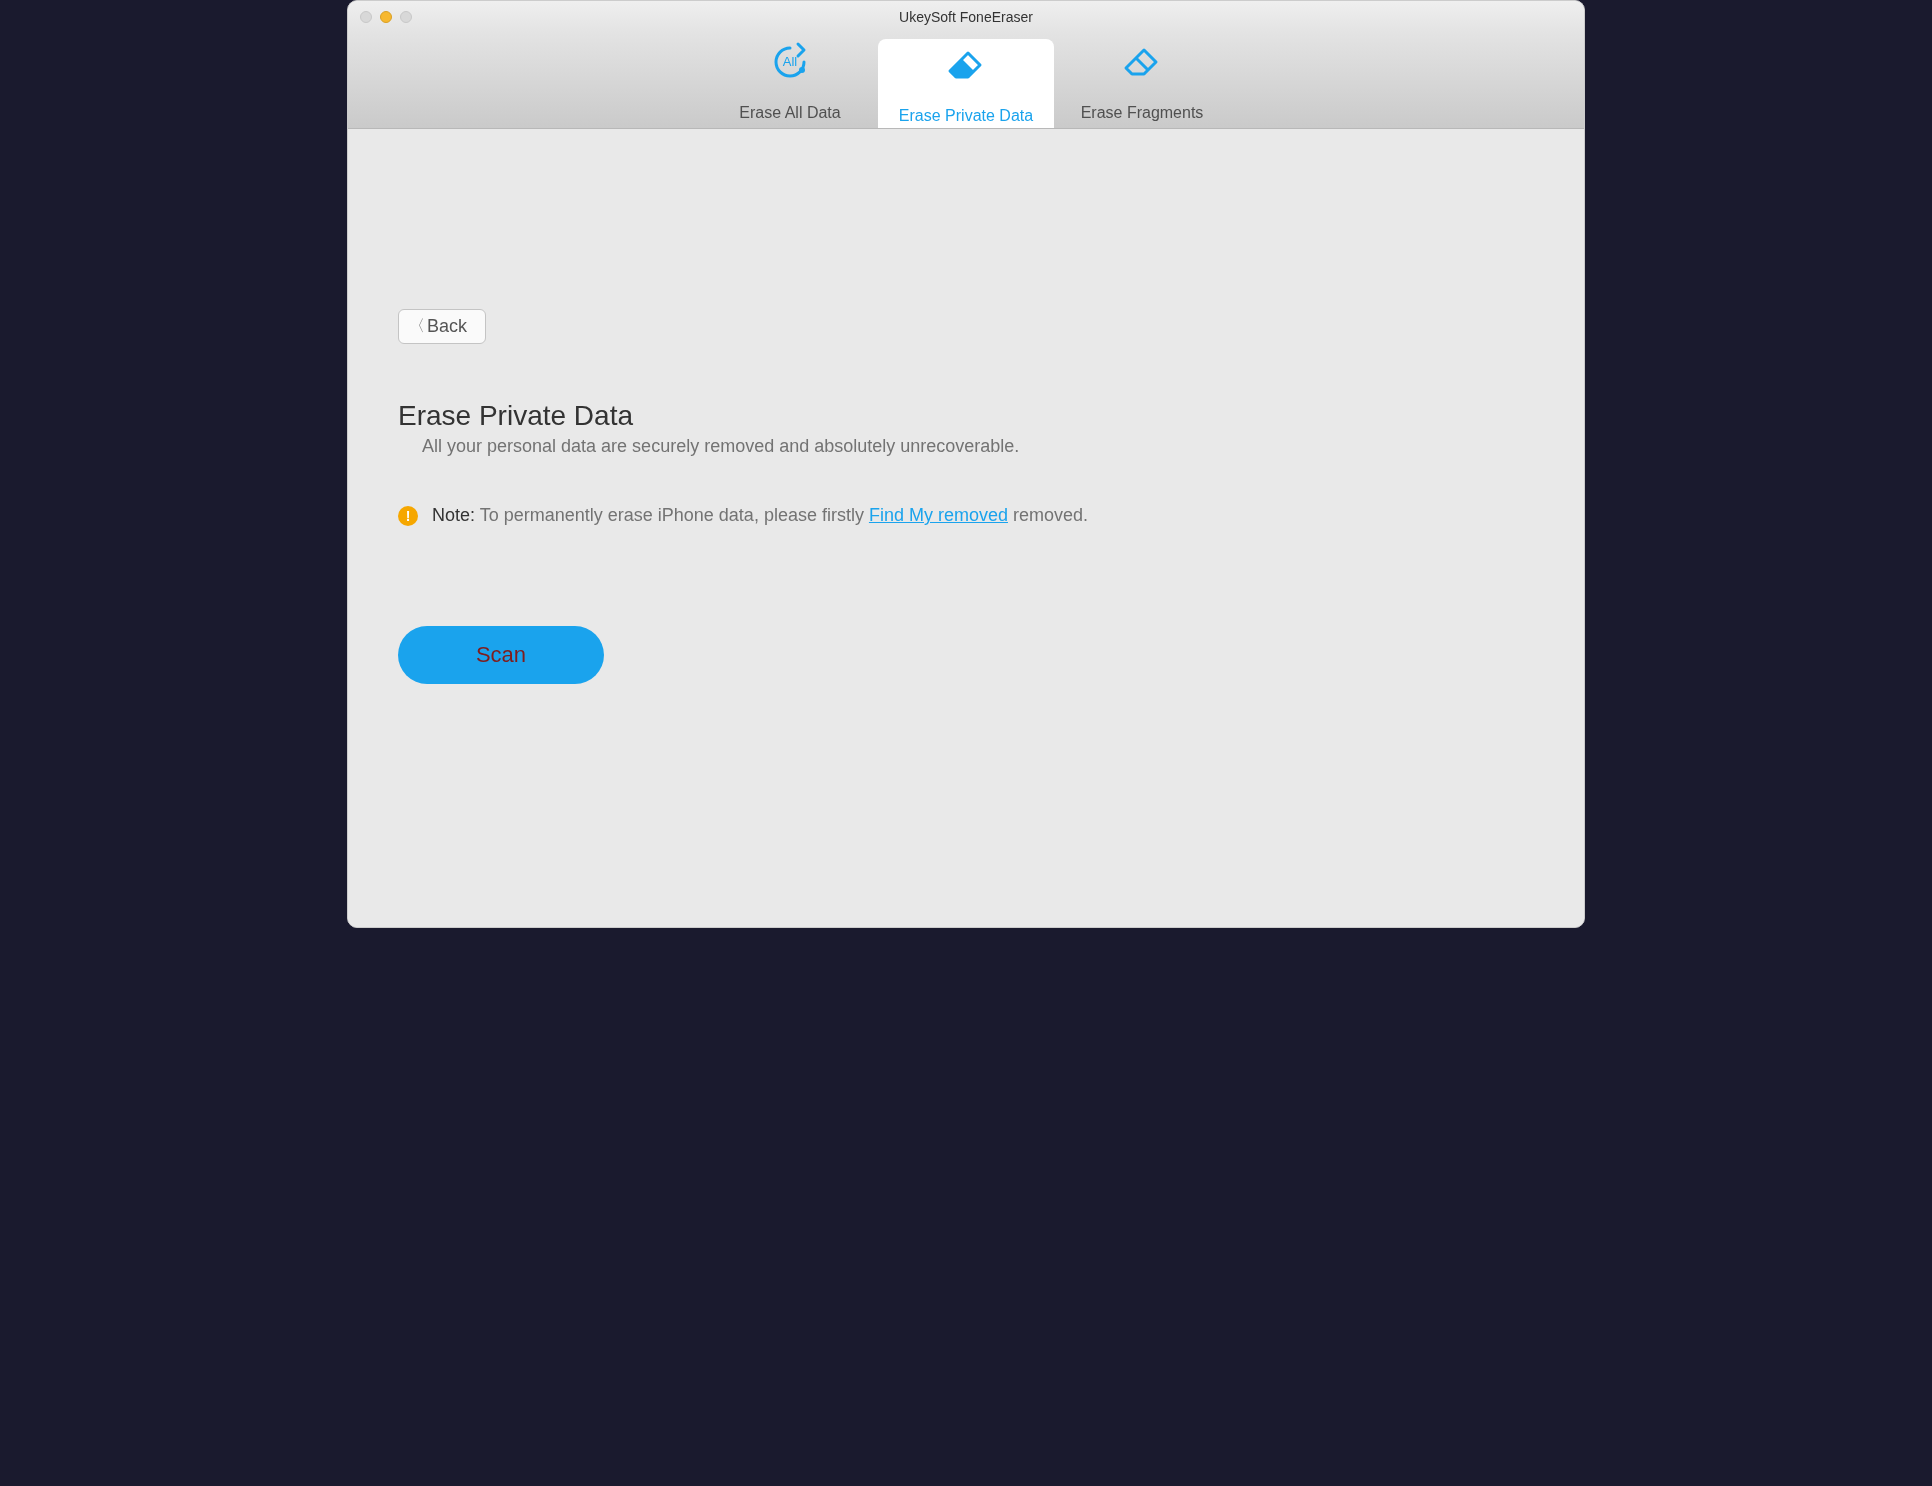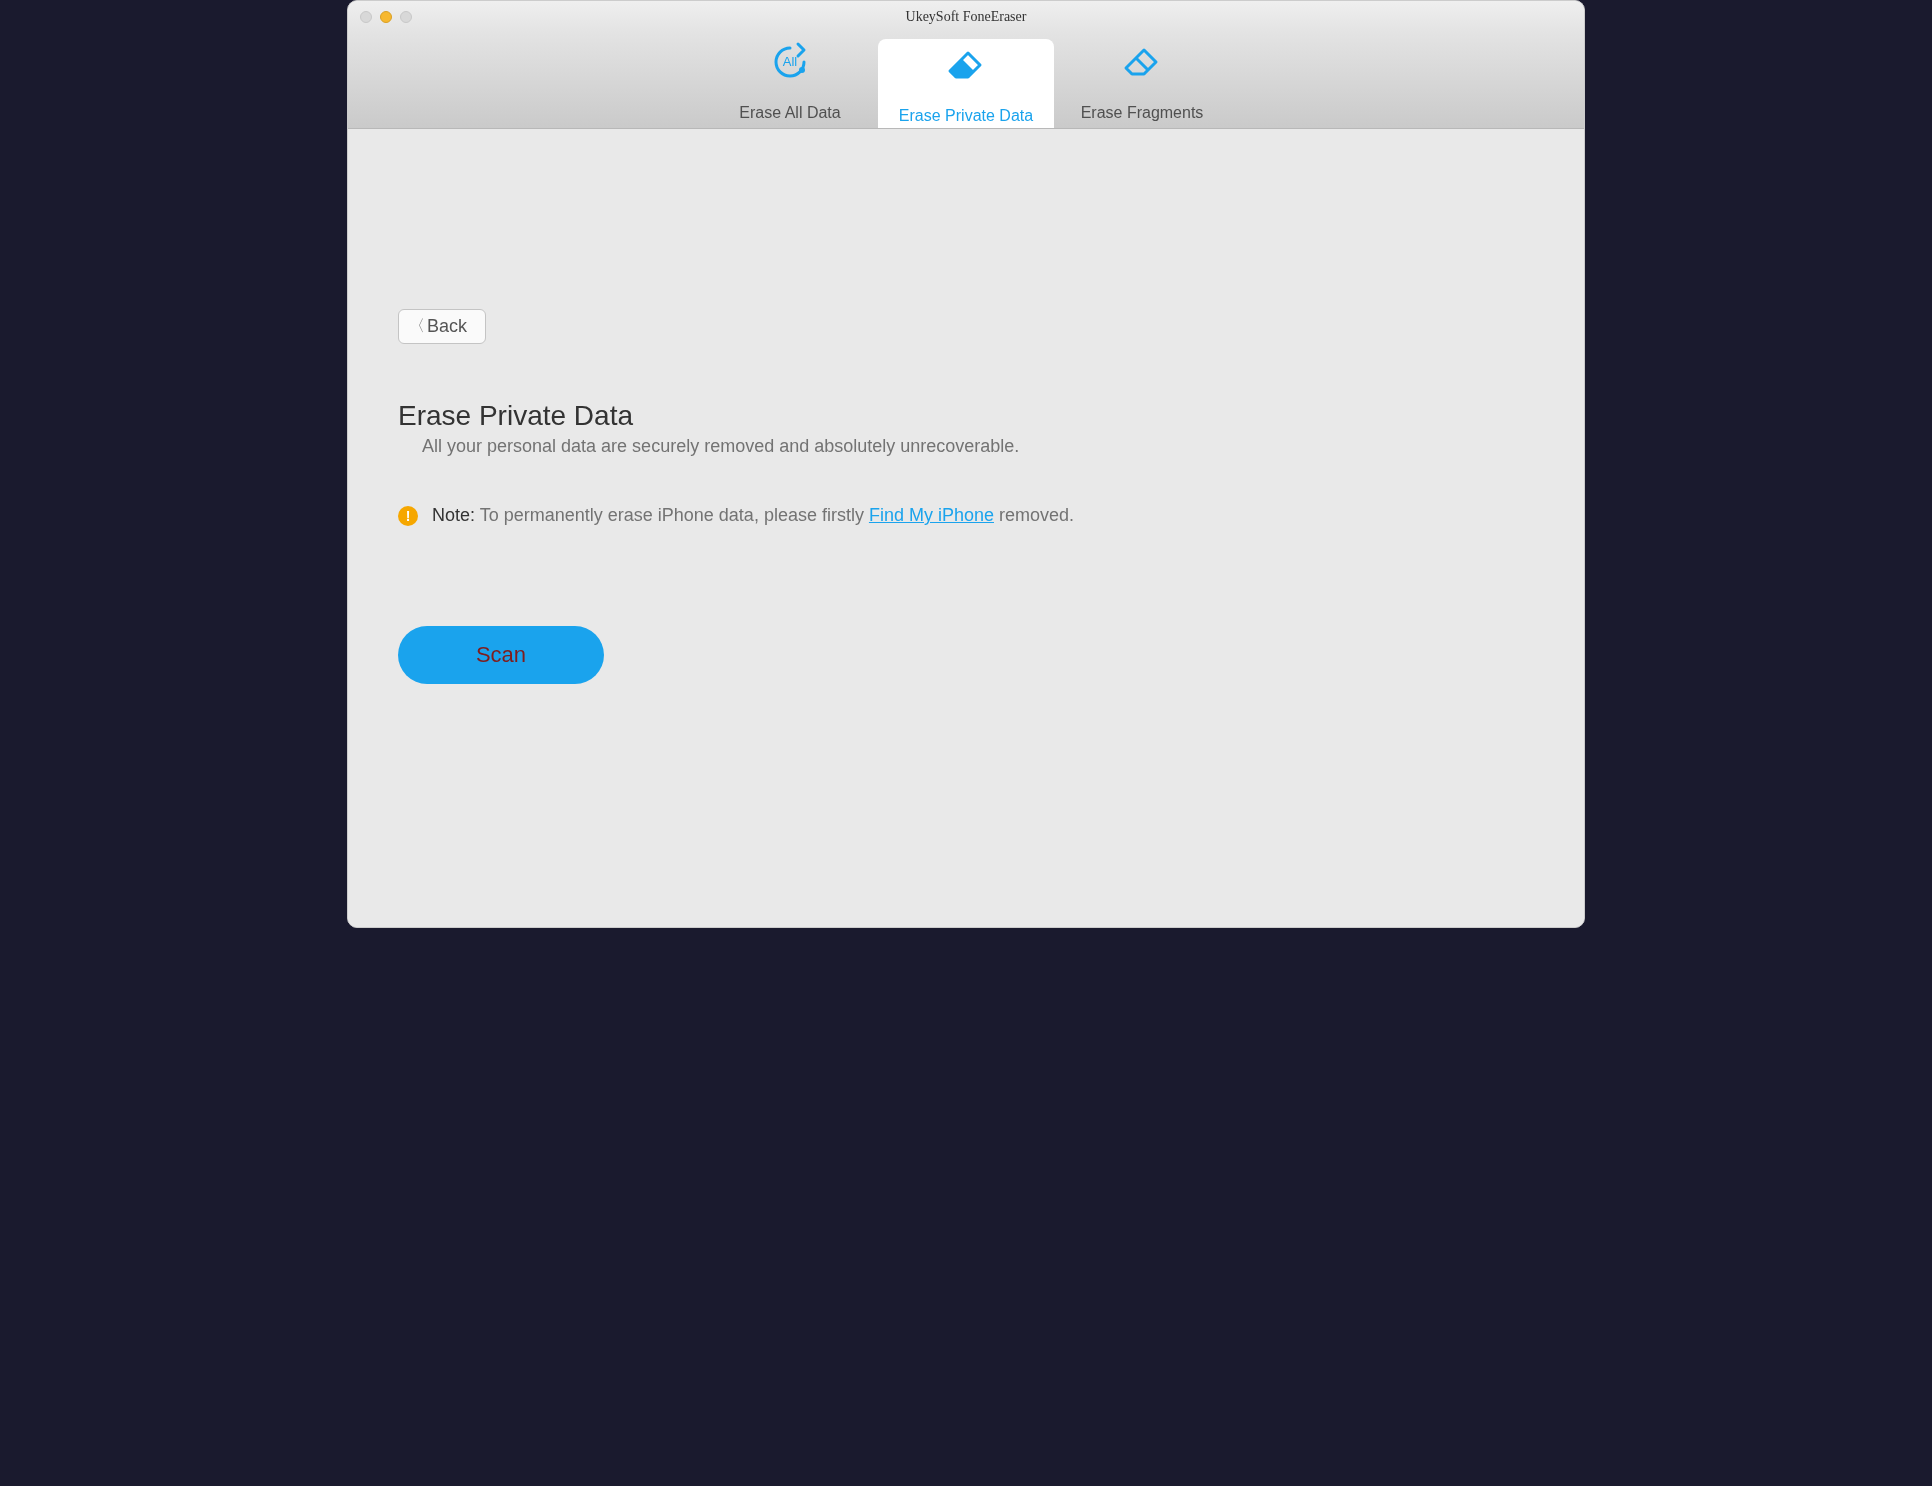--- a/index.html
+++ b/index.html
@@ -43,21 +43,20 @@
       border-radius: 50%;
     }
     .tl-close { background: #d8d8d8; border: 0.5px solid #c8c8c8; }
     .tl-min { background: #f7b82f; border: 0.5px solid #d9a025; }
     .tl-max { background: #d8d8d8; border: 0.5px solid #c8c8c8; }
     .window-title {
       flex: 1;
       text-align: center;
       font-size: 14px;
       color: #333;
-      font-family: Liberation Serif, serif;
     }
     .toolbar {
       height: 96px;
       background: linear-gradient(to bottom, #e3e3e3, #cacaca);
       display: flex;
       justify-content: center;
       align-items: stretch;
       gap: 0;
       border-bottom: 1px solid #b8b8b8;
     }
@@ -215,19 +214,19 @@
       <span class="back-chevron">〈</span>
       <span>Back</span>
     </button>
 
     <h1 class="heading">Erase Private Data</h1>
     <p class="subheading">All your personal data are securely removed and absolutely unrecoverable.</p>
 
     <div class="note-row">
       <div class="note-icon">!</div>
       <div>
-        <span class="note-label">Note:</span><span class="note-text"> To permanently erase iPhone data, please firstly </span><a class="note-link">Find My iPhone</a><span class="note-text"> removed.</span>
+        <span class="note-label">Note:</span><span class="note-text"> To permanently erase iPhone data, please firstly </span><a class="note-link">Find My removed</a><span class="note-text"> removed.</span>
       </div>
     </div>
 
     <button class="scan-button">Scan</button>
   </div>
 </div>
 
 </body></html>

